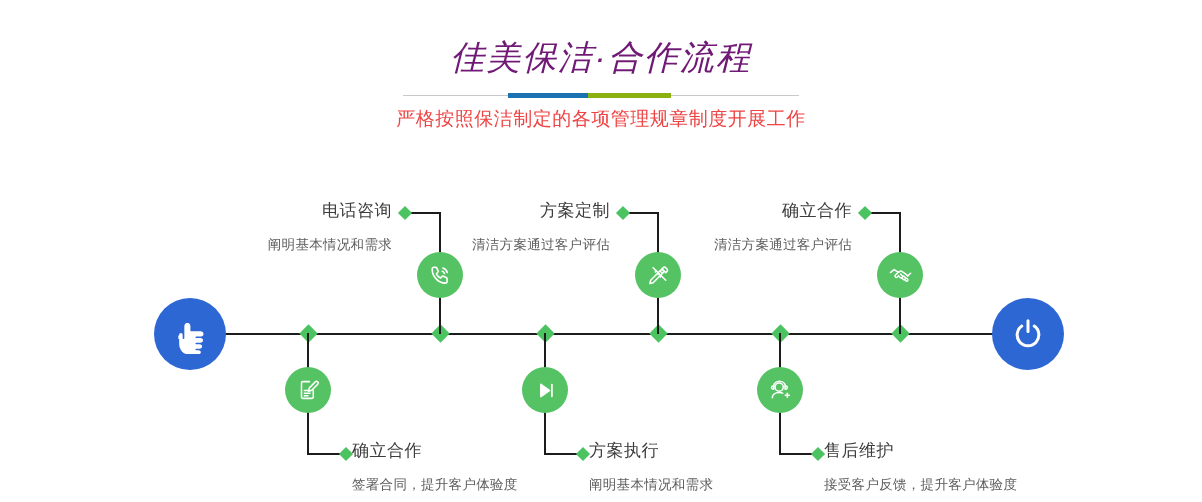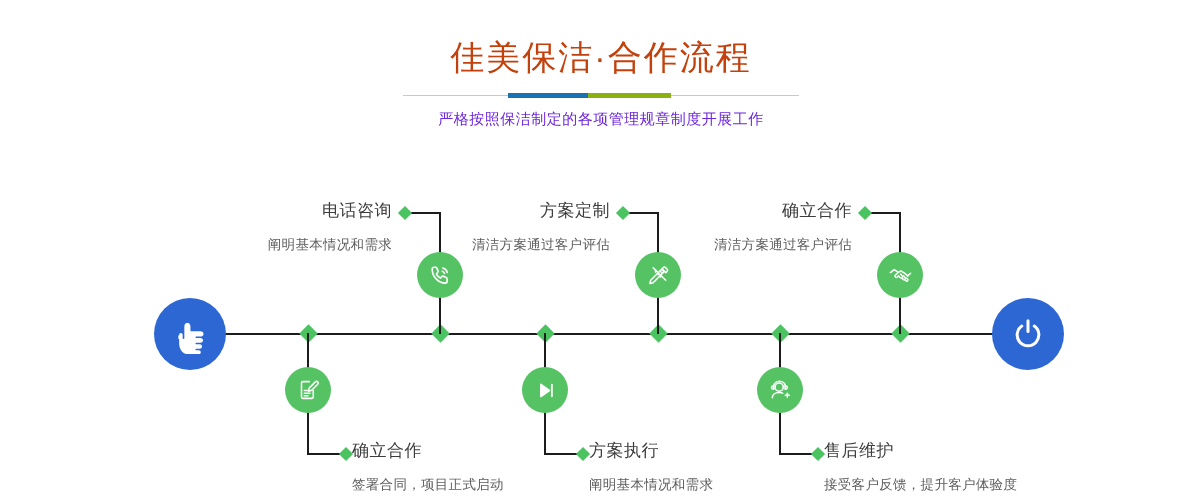--- a/index.html
+++ b/index.html
@@ -23,24 +23,25 @@
   .header {
     position: absolute;
     left: 0;
     top: 34px;
     width: 1202px;
     text-align: center;
   }
   .main-title {
     font-size: 34px;
     line-height: 46px;
-    color: #c2410c;
+    color: #701a75;
     letter-spacing: 2px;
     font-weight: normal;
     margin: 0;
+    font-style: italic;
   }
   .divider {
     position: relative;
     width: 396px;
     height: 5px;
     margin: 13px auto 0 auto;
   }
   .divider .rule {
     position: absolute;
     left: 0;
@@ -59,23 +60,23 @@
   }
   .divider .seg-green {
     position: absolute;
     left: 185px;
     top: 0px;
     width: 83px;
     height: 5px;
     background: #8bb111;
   }
   .sub-title {
-    font-size: 15px;
+    font-size: 19px;
     line-height: 22px;
-    color: #6d28d9;
+    color: #ef4444;
     margin: 10px 0 0 0;
     letter-spacing: 0.5px;
   }
 
   
   .timeline {
     position: absolute;
     left: 0;
     top: 12px;
     width: 1202px;
@@ -238,21 +239,21 @@
           <path d="M22.5 16.5v8.2a1.6 1.6 0 0 1-1.6 1.6H9.6A1.6 1.6 0 0 1 8 24.7V7.3a1.6 1.6 0 0 1 1.6-1.6h8.2"></path>
           <path d="M11.5 16.5h7"></path>
           <path d="M11.5 20h7"></path>
           <path d="M11.5 23h4.5"></path>
           <path d="M17.6 13.4 25 6a2.1 2.1 0 0 1 3 3l-7.4 7.4-3.9 1 .9-4z"></path>
         </svg>
       </span>
     </div>
     <div class="step-label left-align" style="left:352px; top:428px; width:320px;">
       <div class="t">确立合作</div>
-      <div class="d">签署合同，项目正式启动</div>
+      <div class="d">签署合同，提升客户体验度</div>
     </div>
 
     <div class="v-line" style="left:657px; top:200px; height:122px;"></div>
     <div class="h-line" style="left:622px; top:200px; width:36px;"></div>
     <div class="tip-diamond" style="left:618px; top:196px;"></div>
     <div class="icon-bubble" style="left:635px; top:240px;">
       <span>
         <svg width="26" height="26" viewBox="0 0 32 32" fill="none" stroke="#ffffff" stroke-width="1.9" stroke-linecap="round" stroke-linejoin="round">
           <path d="M7 22.5 20.5 9l3 3L10 25.5l-4 1z"></path>
           <path d="M18.5 11 21 13.5"></path>

